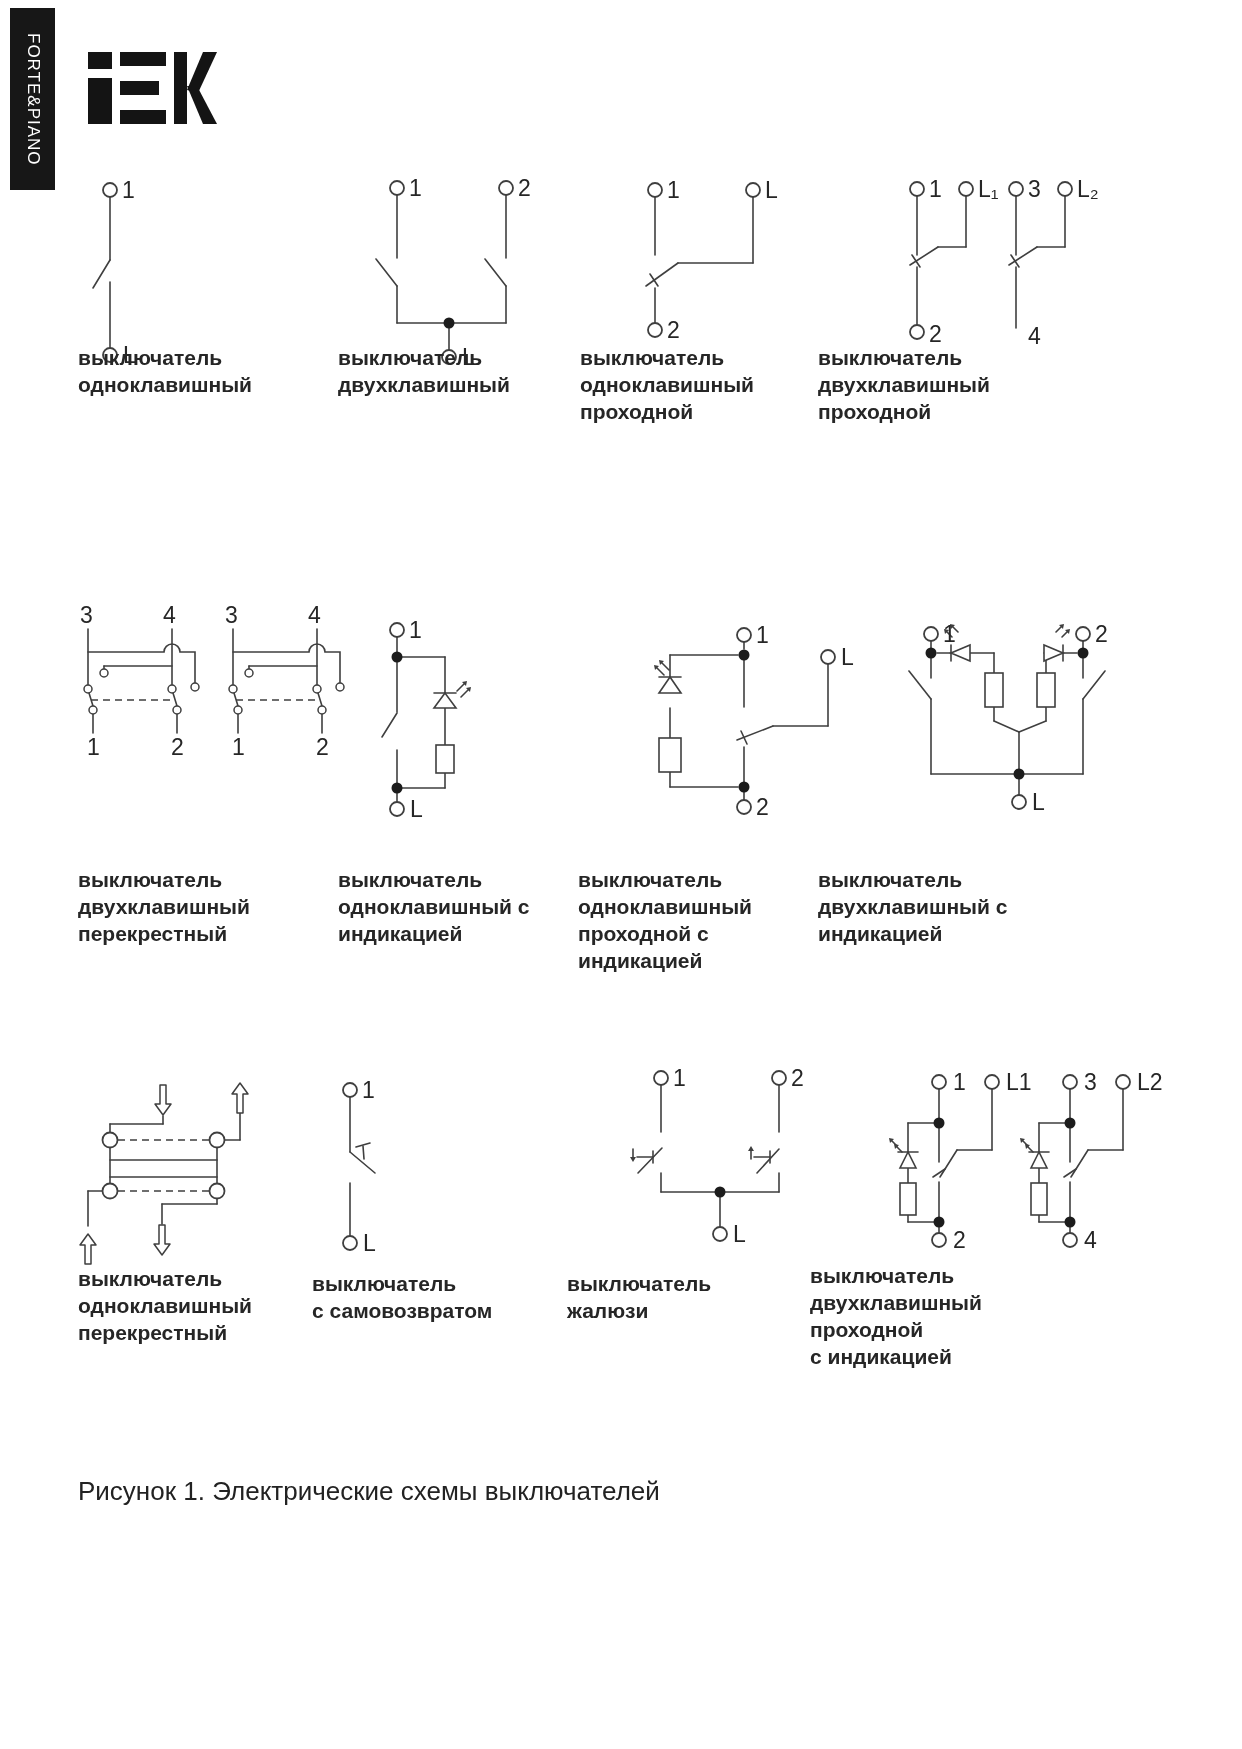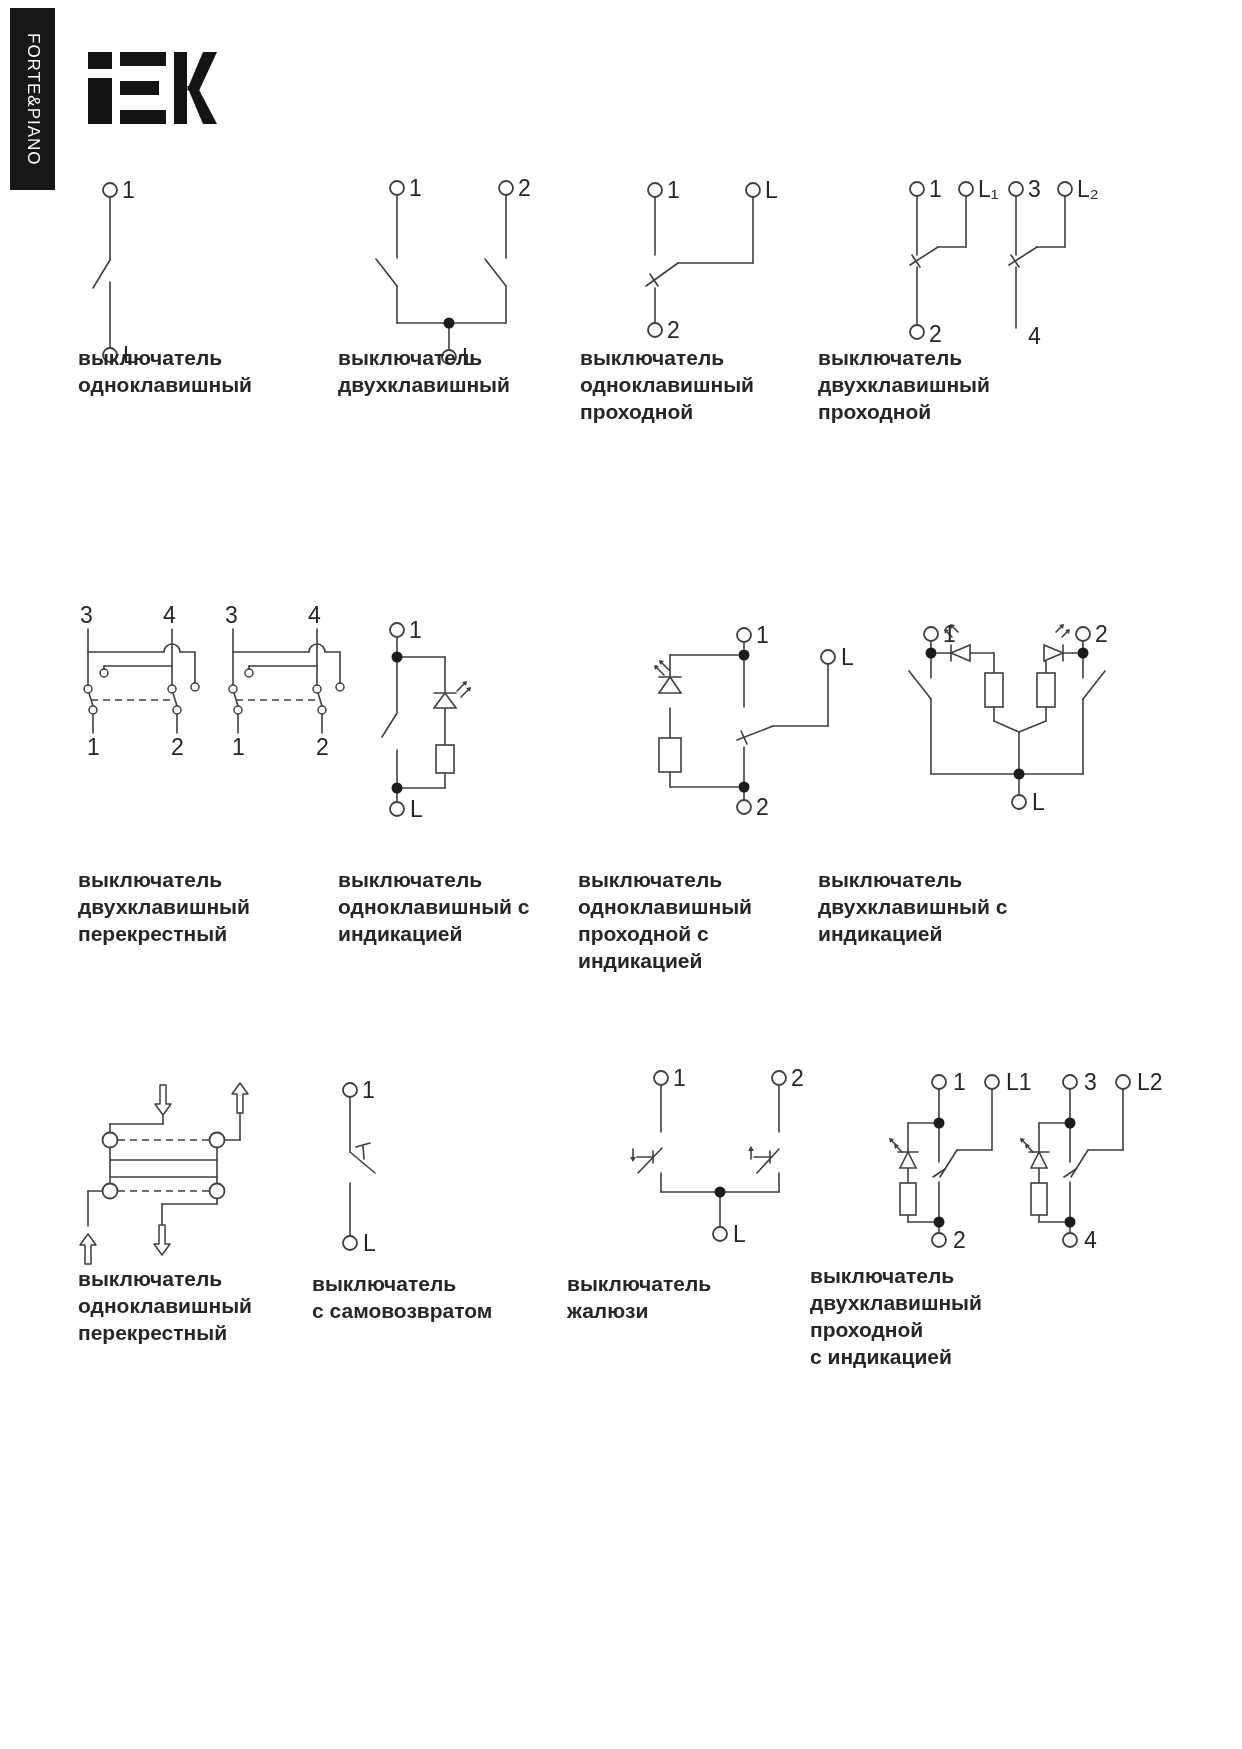--- a/index.html
+++ b/index.html
@@ -486,14 +486,15 @@
 перекрестный</div>
   <div class="dlabel" style="left:312px;top:1270px">выключатель
 с самовозвратом</div>
   <div class="dlabel" style="left:567px;top:1270px">выключатель
 жалюзи</div>
   <div class="dlabel" style="left:810px;top:1262px">выключатель
 двухклавишный
 проходной
 с индикацией</div>
 
+  <div class="caption">Рисунок 1. Электрические схемы выключателей</div>
 
 </div>
 
 </body></html>

